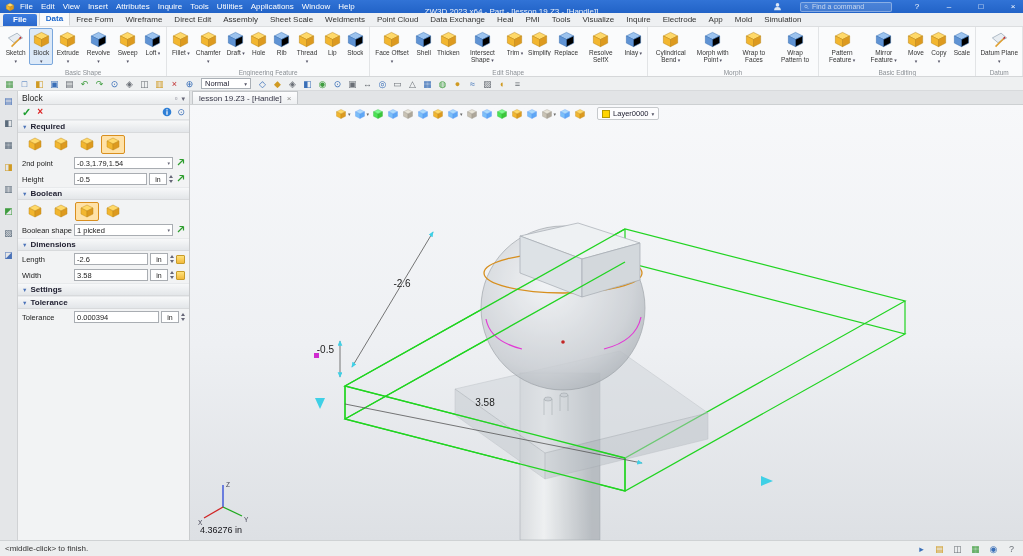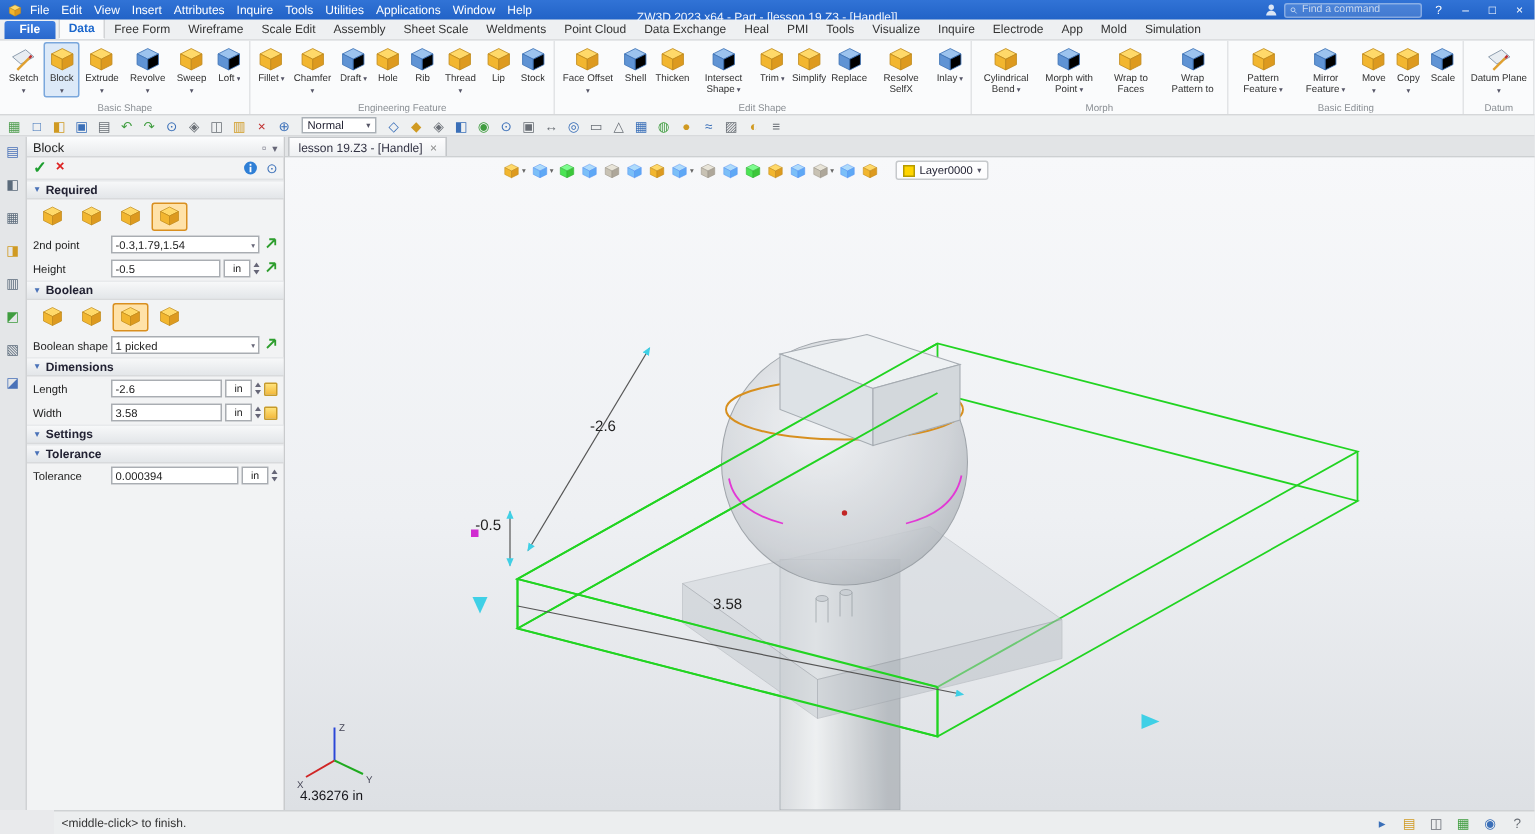--- a/index.html
+++ b/index.html
@@ -9,21 +9,21 @@
 
   
   .titlebar { position:absolute; left:0; top:0; right:0; height:13px;
     background:linear-gradient(#3173d6,#2263c7); color:#fff;
     display:flex; align-items:center; font-size:8px; padding:0 3px; z-index:9; }
   .app-logo { width:13px; height:11px; display:flex; align-items:center; justify-content:center; }
   .app-logo svg { width:10px; height:10px; }
   .menus { display:flex; }
   .menu { padding:0 4px; cursor:default; }
   .tb-title { position:absolute; left:50%; transform:translateX(-50%); white-space:nowrap; font-size:8px; color:#eef3fb;margin-top:10px; }
-  .tb-right { margin-left:auto; display:flex; align-items:center; gap:4px; }
+  .tb-right { margin-left:auto; display:flex; align-items:center; gap:18px; }
   .searchbox { display:flex; align-items:center; gap:3px; width:92px; height:10px;
     background:rgba(255,255,255,.14); border:1px solid rgba(255,255,255,.35); border-radius:2px; padding:0 3px; }
   .searchbox input { background:transparent; border:none; outline:none; color:#e6edf8;
     font-size:7px; width:76px; font-family:"Liberation Sans",sans-serif; }
   .searchbox input::placeholder { color:#c9d8ef; }
   .winbtn { width:14px; text-align:center; font-size:8px; color:#fff; }
 
   
   .tabstrip { position:absolute; top:13px; left:0; right:0; height:14px; background:#eef0f2;
     border-bottom:1px solid #dcdee0; display:flex; align-items:flex-end; padding-left:3px; font-size:8px; z-index:8; }
@@ -121,21 +121,21 @@
     border-radius:2px; height:13px; padding:0 4px; font-size:7.5px; color:#223; margin-left:8px; }
   .layerchip::after { content:"▾"; font-size:5.5px; color:#556; }
   .layerswatch { width:8px; height:8px; background:#ffd400; border:1px solid #b59a00; }
   .scene { position:absolute; inset:0; width:100%; height:100%; z-index:1; }
   .measure { position:absolute; left:10px; bottom:5px; font-size:9px; color:#15151a; z-index:3; }
   .dimtxt { font:10px "Liberation Sans",sans-serif; fill:#222; }
   .axtxt { font:6.5px "Liberation Sans",sans-serif; fill:#445; }
 
   
   .statusbar { position:absolute; left:0; right:0; bottom:0; height:16px; background:#eceeef;
-    border-top:1px solid #cfd2d4; display:flex; align-items:center; padding:0 5px; font-size:8px; color:#333; z-index:9;margin-left:36px; }
+    border-top:1px solid #cfd2d4; display:flex; align-items:center; padding:0 5px; font-size:8px; color:#333; z-index:9; }
   .sb-icons { margin-left:auto; display:flex; gap:5px; align-items:center; }
 </style>
 </head>
 <body>
 
 <svg width="0" height="0" style="position:absolute" aria-hidden="true">
   <defs>
     <symbol id="ic-cube" viewBox="0 0 24 24">
       <polygon points="12,3 21,7.5 12,12 3,7.5" fill="#ffd969" stroke="#c08a1a" stroke-width="0.7"></polygon>
       <polygon points="3,7.5 12,12 12,21 3,16.5" fill="#f2b62f" stroke="#c08a1a" stroke-width="0.7"></polygon>
@@ -199,21 +199,21 @@
   <div class="tabstrip">
 
       <span class="tab file">File</span>
 
       <span class="tab active">Data</span>
 
       <span class="tab">Free Form</span>
 
       <span class="tab">Wireframe</span>
 
-      <span class="tab">Scale Edit</span>
+      <span class="tab">Direct Edit</span>
 
       <span class="tab">Assembly</span>
 
       <span class="tab">Sheet Scale</span>
 
       <span class="tab">Weldments</span>
 
       <span class="tab">Point Cloud</span>
 
       <span class="tab">Data Exchange</span>

